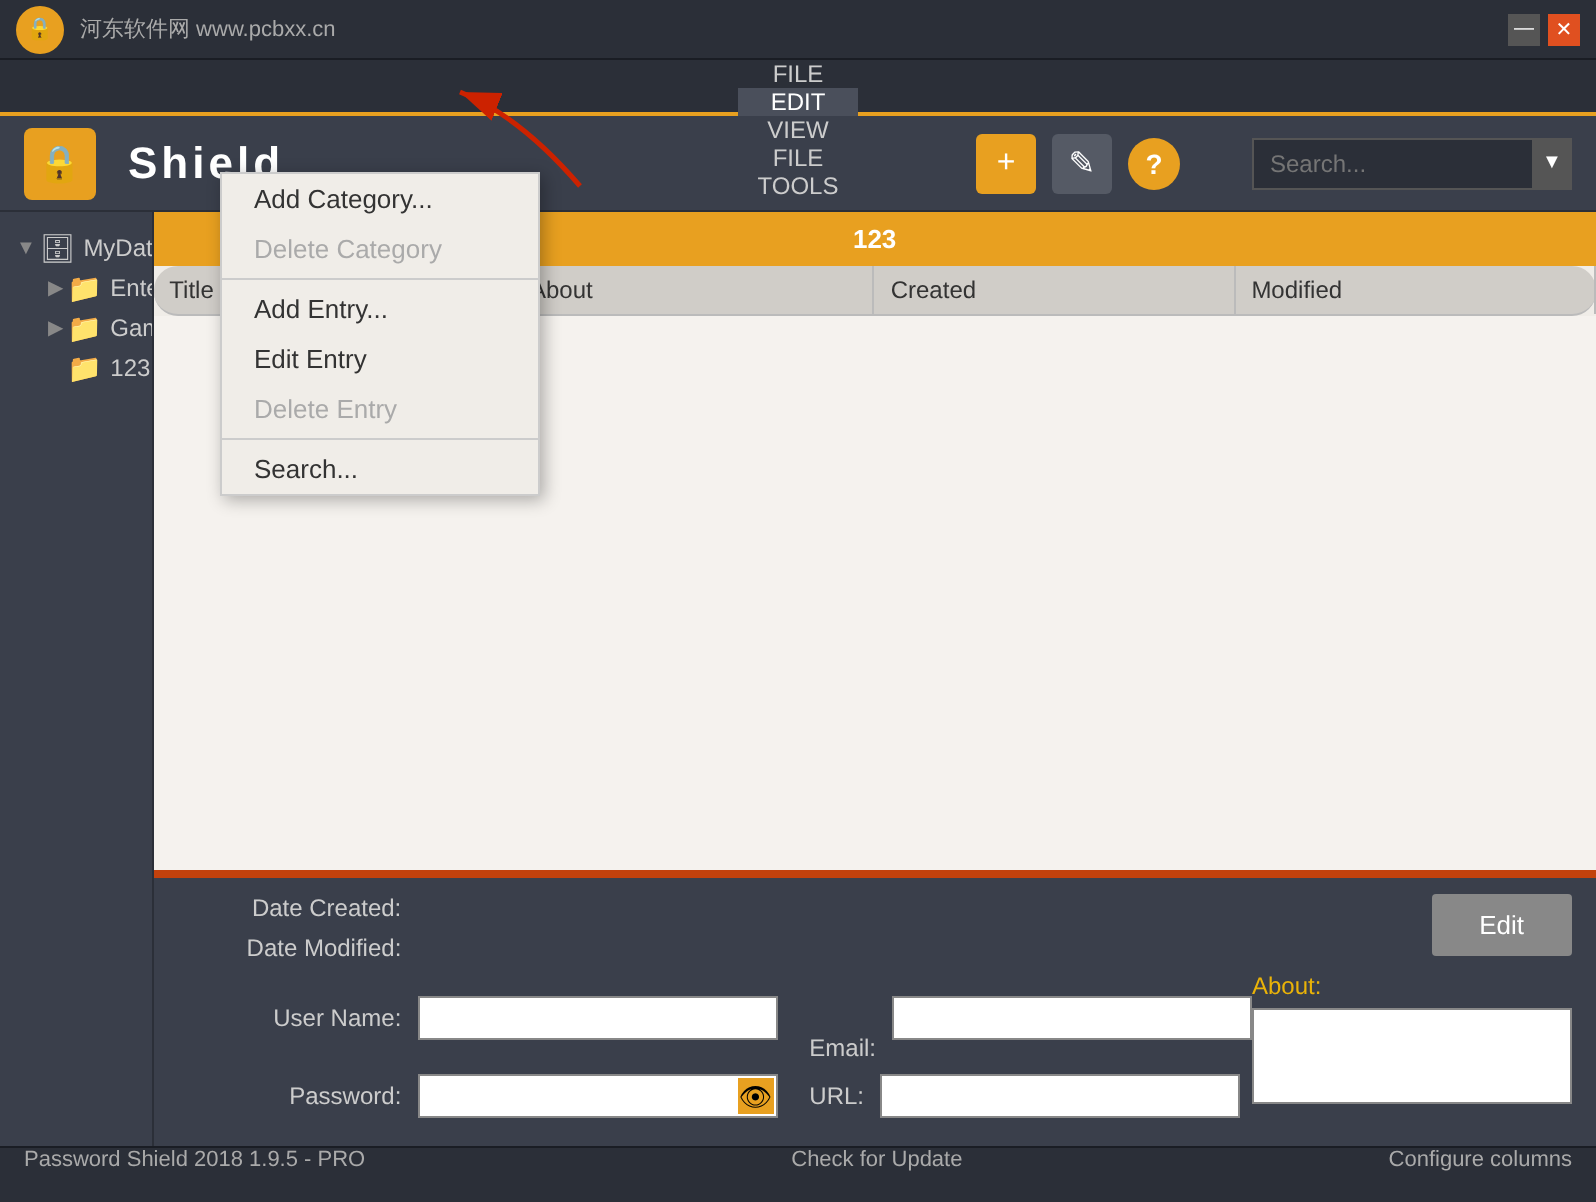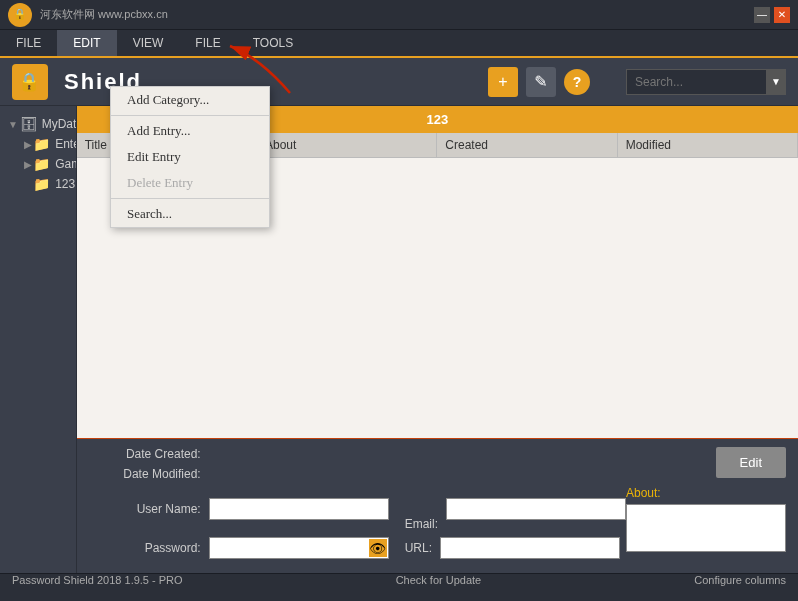--- a/index.html
+++ b/index.html
@@ -33,20 +33,21 @@
     .title-bar-btn.minimize { background: #555; }
     .title-bar-btn.close { background: #e05020; }
 
     
     .menu-bar {
       height: 28px;
       background: #2b2f38;
       display: flex;
       align-items: center;
       border-bottom: 2px solid #e8a020;
+      flex-direction: column;
     }
     .menu-item {
       padding: 0 16px;
       height: 100%;
       display: flex; align-items: center;
       color: #ccc;
       cursor: pointer;
       font-size: 12px;
     }
     .menu-item:hover, .menu-item.active { background: #3a3f4b; color: white; }
@@ -134,35 +135,36 @@
       color: white;
       padding: 6px 8px;
       font-weight: bold;
       font-size: 13px;
       text-align: center;
     }
     .table-columns {
       display: flex;
       background: #d0cdc8;
       border-bottom: 1px solid #bbb;
+      border-radius: 12px;
     }
     .table-col {
       padding: 5px 8px;
       font-size: 12px;
       color: #333;
       flex: 1;
       border-right: 1px solid #bbb;
     }
     .table-body { flex: 1; background: #f5f2ee; }
 
     
     .detail-area {
       background: #3a3f4b;
       padding: 8px 12px;
-      border-top: 1px solid #c2410c;
+      border-top: 4px solid #c2410c;
     }
     .detail-row {
       display: flex; align-items: center;
       margin-bottom: 6px;
     }
     .detail-label {
       color: #ccc; font-size: 12px;
       text-align: right; width: 120px;
       padding-right: 8px;
     }
@@ -213,21 +215,20 @@
       box-shadow: 2px 2px 8px rgba(0,0,0,0.3);
       z-index: 100;
       min-width: 160px;
     }
     .dropdown-item {
       padding: 5px 16px;
       font-size: 13px;
       color: #333;
       cursor: pointer;
       white-space: nowrap;
-      font-family: Liberation Serif, serif;
     }
     .dropdown-item.disabled { color: #aaa; cursor: default; }
     .dropdown-separator {
       height: 1px; background: #ccc;
       margin: 2px 0;
     }
 
     
     .arrow-svg {
       position: absolute;
@@ -271,20 +272,21 @@
     <button class="help-btn">?</button>
     <div style="width:20px;"></div>
     <div class="search-box">
       <input class="search-input" type="text" placeholder="Search..." style="">
       <button class="search-dropdown">▼</button>
     </div>
   </div>
 
   <div class="dropdown-overlay">
     <div class="dropdown-item">Add Category...</div>
+    <div class="dropdown-item disabled">Delete Category</div>
     <div class="dropdown-separator"></div>
     <div class="dropdown-item">Add Entry...</div>
     <div class="dropdown-item">Edit Entry</div>
     <div class="dropdown-item disabled">Delete Entry</div>
     <div class="dropdown-separator"></div>
     <div class="dropdown-item">Search...</div>
   </div>
 
   <svg class="arrow-svg" width="120" height="60">
     <defs>

